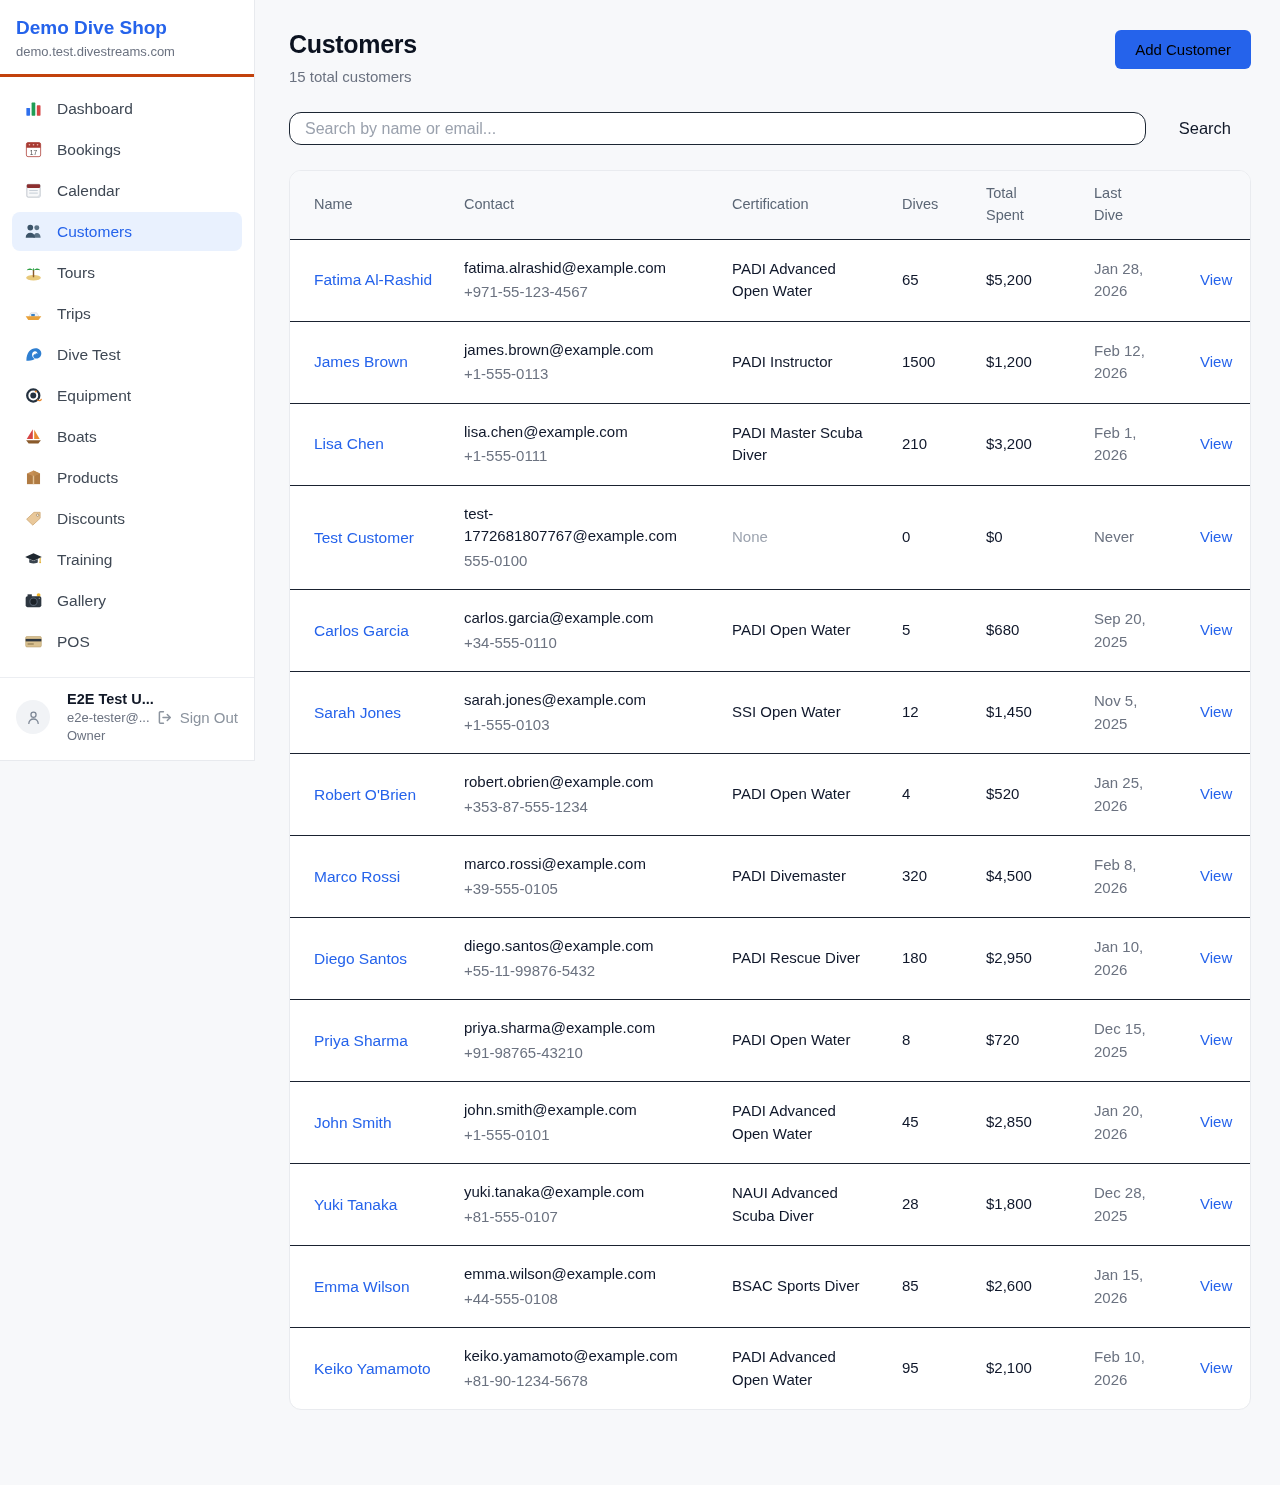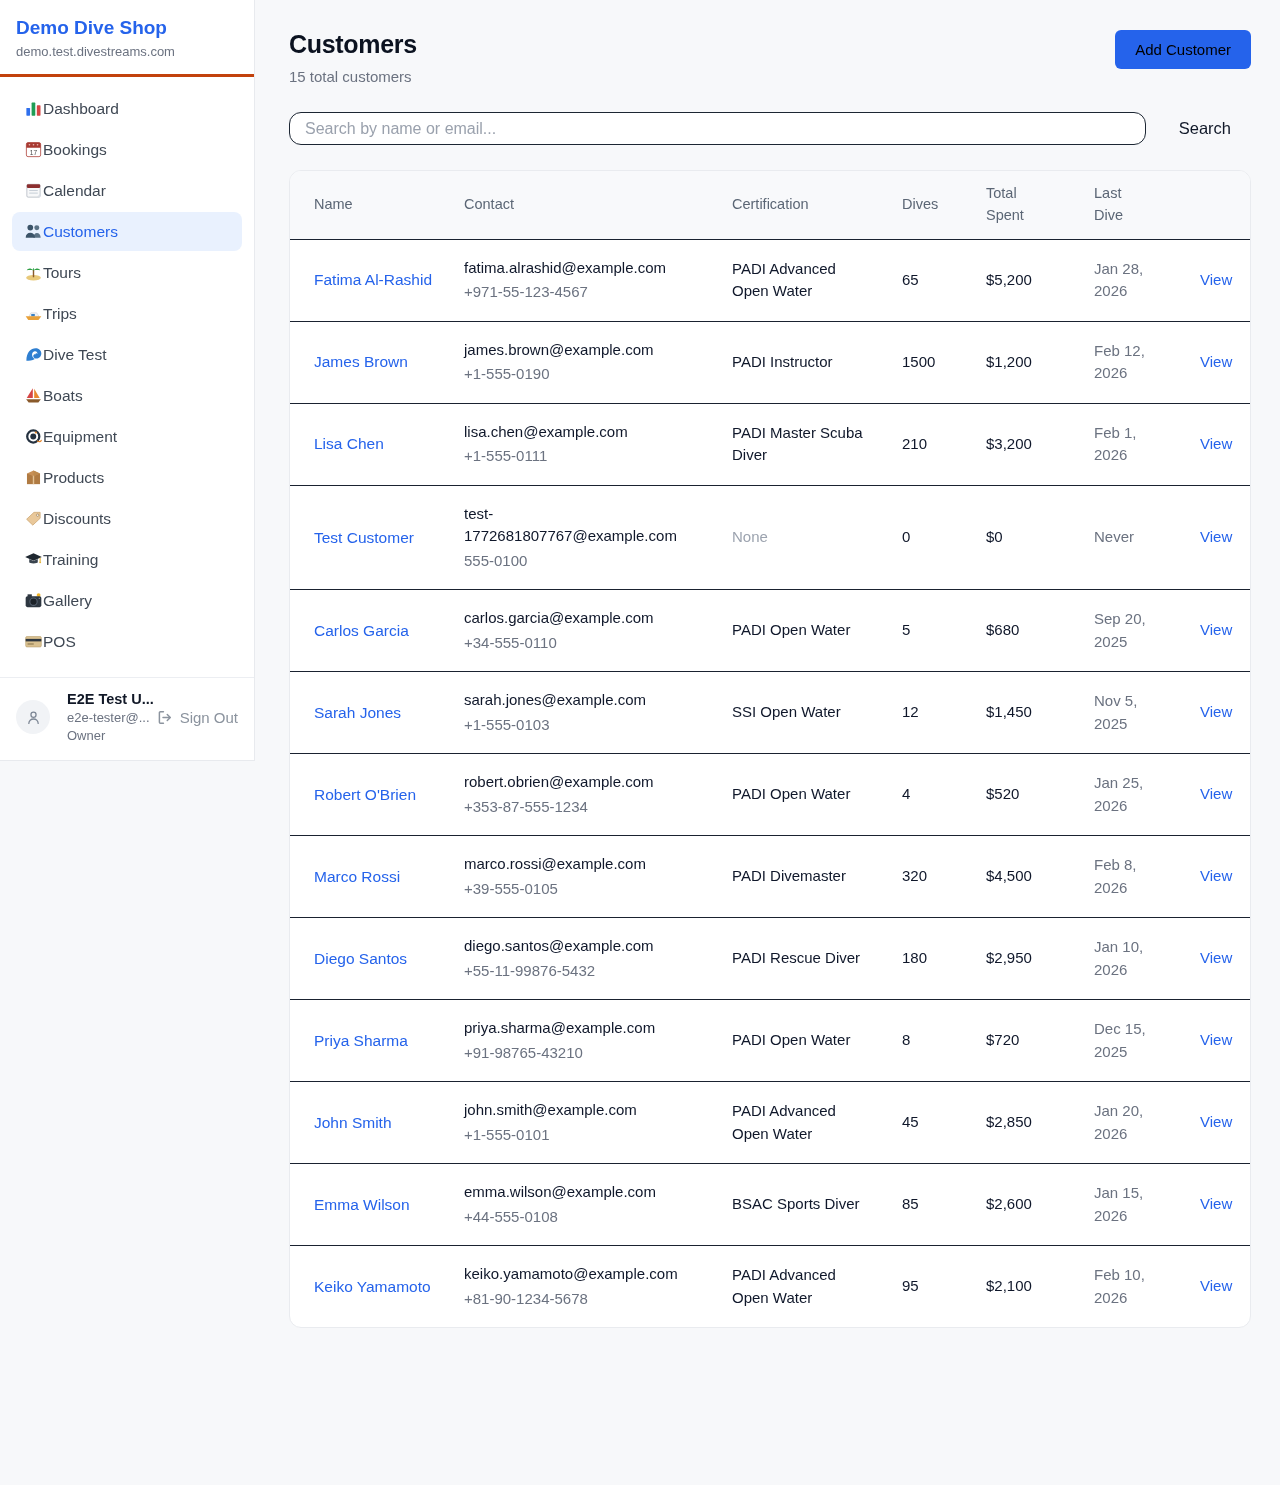--- a/index.html
+++ b/index.html
@@ -16,21 +16,21 @@
     position: absolute; left: 0; top: 0; width: 255px;
     background: #ffffff;
     border-right: 1px solid #e8eaee;
     border-bottom: 1px solid #e8eaee;
   }
   .brand { padding: 17px 16px 15px 16px; border-bottom: 3px solid #c2410c; }
   .brand-title { color: #2563eb; font-size: 19px; font-weight: bold; }
   .brand-domain { color: #6b7280; font-size: 13px; margin-top: 5px; }
   .nav { padding: 12px 12px 14px 12px; }
   .nav-item {
-    display: flex; align-items: center; gap: 0;
+    display: flex; align-items: center; gap: 14px;
     padding: 10px 12px; border-radius: 8px;
     font-size: 15.5px; color: #3f4854; cursor: pointer; margin-bottom: 2px;
   }
   .nav-item.active { background: #e9f1fe; color: #2563eb; }
   .nav-icon { width: 19px; height: 19px; flex: 0 0 19px; }
   .nav-icon svg { width: 19px; height: 19px; display: block; }
 
   .user-row {
     border-top: 1px solid #eceef2;
     padding: 13px 16px 17px 16px;
@@ -183,37 +183,37 @@
         <span class="nav-icon">
           <svg viewBox="0 0 16 16">
             <path d="M2 13.2 C2 6.2 5.8 2.8 9.8 2.8 C12.9 2.8 14.6 5 14.6 7.2 C14.6 9.8 12.5 11.4 10.4 11.4 C8.8 11.4 7.8 10.3 7.8 9.2 C7.8 8.1 8.9 7.5 9.7 7.9 C9.6 7 10.9 6.6 11.4 7.6 C11.5 5.7 9.9 4.8 8.5 5.4 C5.9 6.5 6.4 10.2 9.1 11.7 C7.1 13.2 4.1 13.2 2 13.2 Z" fill="#2f7fd1"></path>
           </svg>
         </span>
         <span>Dive Test</span>
       </div>
       <div class="nav-item">
         <span class="nav-icon">
           <svg viewBox="0 0 16 16">
-            <path d="M7.4 1.8 v8.2 H2.3 Z" fill="#d64545"></path>
-            <path d="M8.6 2.4 v7.6 H13.2 Z" fill="#e8892f"></path>
-            <path d="M1.8 11.2 h12.4 l-2.1 2.6 H3.9 Z" fill="#8a5a2b"></path>
-          </svg>
-        </span>
-        <span>Boats</span>
-      </div>
-      <div class="nav-item">
-        <span class="nav-icon">
-          <svg viewBox="0 0 16 16">
             <circle cx="7.8" cy="8" r="5.1" fill="none" stroke="#24313f" stroke-width="1.9"></circle>
             <circle cx="7.8" cy="8" r="2.5" fill="#24313f"></circle>
             <path d="M11.4 11.8 c1.4 1 2.8 0.6 3.1-0.6" fill="none" stroke="#e8892f" stroke-width="1.1" stroke-linecap="round"></path>
             <circle cx="10" cy="4.6" r="0.9" fill="#e8892f"></circle>
           </svg>
         </span>
         <span>Equipment</span>
+      </div>
+      <div class="nav-item">
+        <span class="nav-icon">
+          <svg viewBox="0 0 16 16">
+            <path d="M7.4 1.8 v8.2 H2.3 Z" fill="#d64545"></path>
+            <path d="M8.6 2.4 v7.6 H13.2 Z" fill="#e8892f"></path>
+            <path d="M1.8 11.2 h12.4 l-2.1 2.6 H3.9 Z" fill="#8a5a2b"></path>
+          </svg>
+        </span>
+        <span>Boats</span>
       </div>
       <div class="nav-item">
         <span class="nav-icon">
           <svg viewBox="0 0 16 16">
             <rect x="2.5" y="4.6" width="11" height="9" fill="#b07b43"></rect>
             <path d="M2.5 4.6 L8 2.2 L13.5 4.6 L8 7 Z" fill="#c89056"></path>
             <rect x="7.4" y="6.2" width="1.2" height="7.4" fill="#e4c193"></rect>
             <path d="M8 2.2 L13.5 4.6 L8 7 Z" fill="#bd8a4e"></path>
           </svg>
         </span>
@@ -332,21 +332,21 @@
             <td><span class="cert">PADI Advanced Open Water</span></td>
             <td class="dives-val">65</td>
             <td class="total-val">$5,200</td>
             <td class="last-val">Jan 28, 2026</td>
             <td><a class="view-link">View</a></td>
           </tr>
           <tr>
             <td><a class="name-link">James Brown</a></td>
             <td>
               <div class="email">james.brown@example.com</div>
-              <div class="phone">+1-555-0190</div>
+              <div class="phone">+1-555-0113</div>
             </td>
             <td><span class="cert">PADI Instructor</span></td>
             <td class="dives-val">1500</td>
             <td class="total-val">$1,200</td>
             <td class="last-val">Feb 12, 2026</td>
             <td><a class="view-link">View</a></td>
           </tr>
           <tr>
             <td><a class="name-link">Lisa Chen</a></td>
             <td>
@@ -449,20 +449,32 @@
               <div class="email">john.smith@example.com</div>
               <div class="phone">+1-555-0101</div>
             </td>
             <td><span class="cert">PADI Advanced Open Water</span></td>
             <td class="dives-val">45</td>
             <td class="total-val">$2,850</td>
             <td class="last-val">Jan 20, 2026</td>
             <td><a class="view-link">View</a></td>
           </tr>
           <tr>
+            <td><a class="name-link">Yuki Tanaka</a></td>
+            <td>
+              <div class="email">yuki.tanaka@example.com</div>
+              <div class="phone">+81-555-0107</div>
+            </td>
+            <td><span class="cert">NAUI Advanced Scuba Diver</span></td>
+            <td class="dives-val">28</td>
+            <td class="total-val">$1,800</td>
+            <td class="last-val">Dec 28, 2025</td>
+            <td><a class="view-link">View</a></td>
+          </tr>
+          <tr>
             <td><a class="name-link">Emma Wilson</a></td>
             <td>
               <div class="email">emma.wilson@example.com</div>
               <div class="phone">+44-555-0108</div>
             </td>
             <td><span class="cert">BSAC Sports Diver</span></td>
             <td class="dives-val">85</td>
             <td class="total-val">$2,600</td>
             <td class="last-val">Jan 15, 2026</td>
             <td><a class="view-link">View</a></td>

